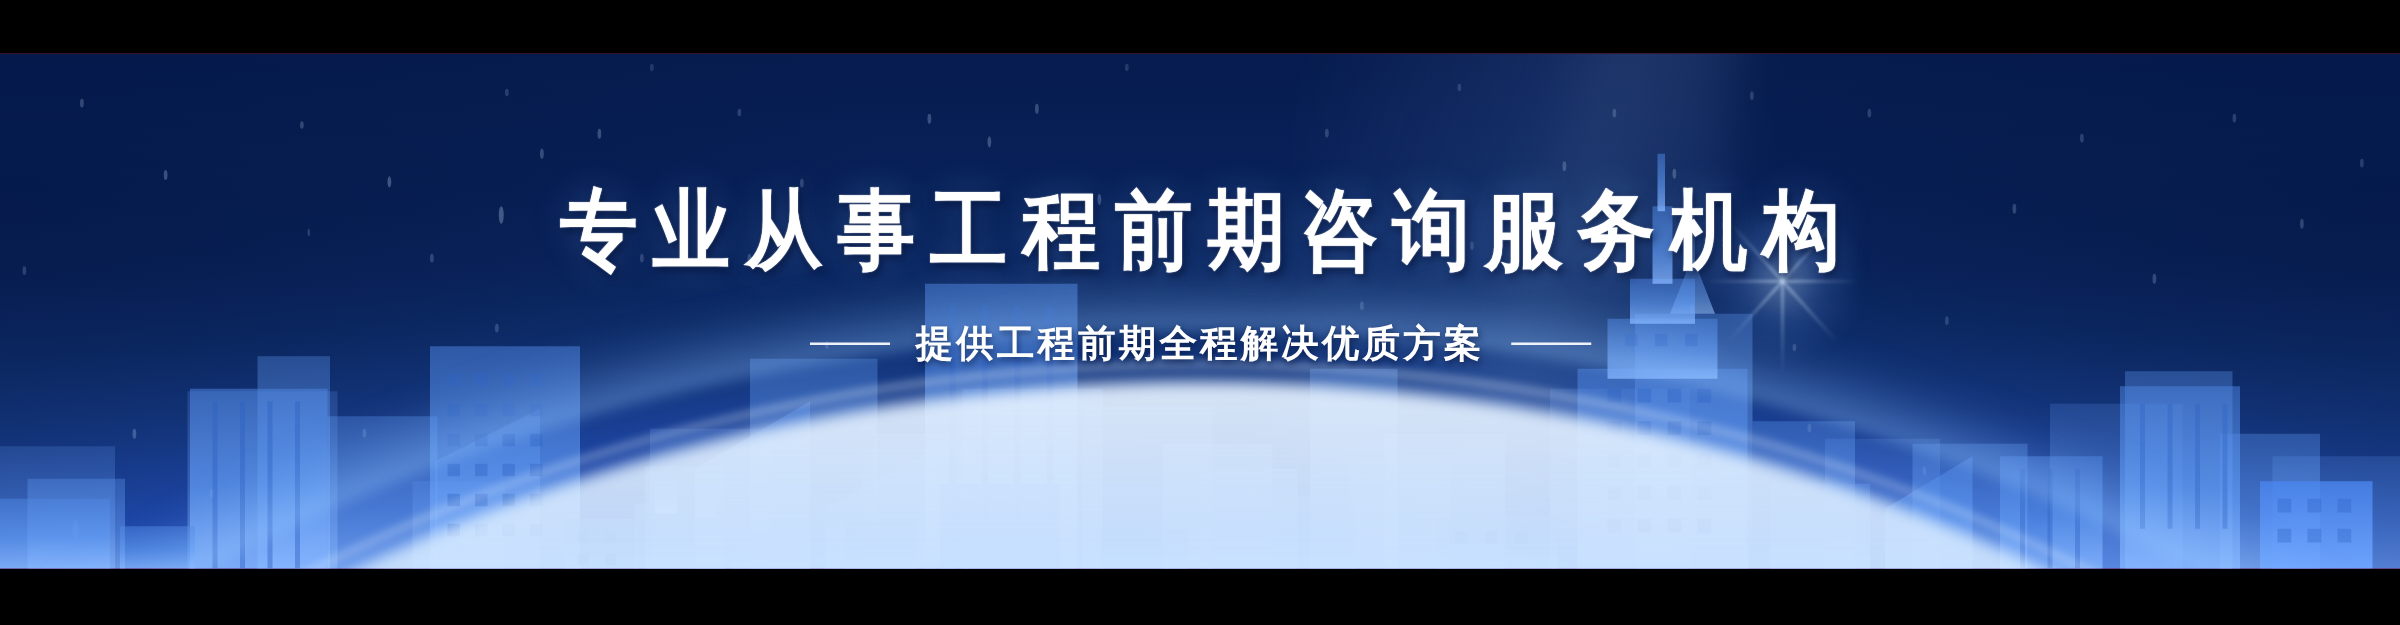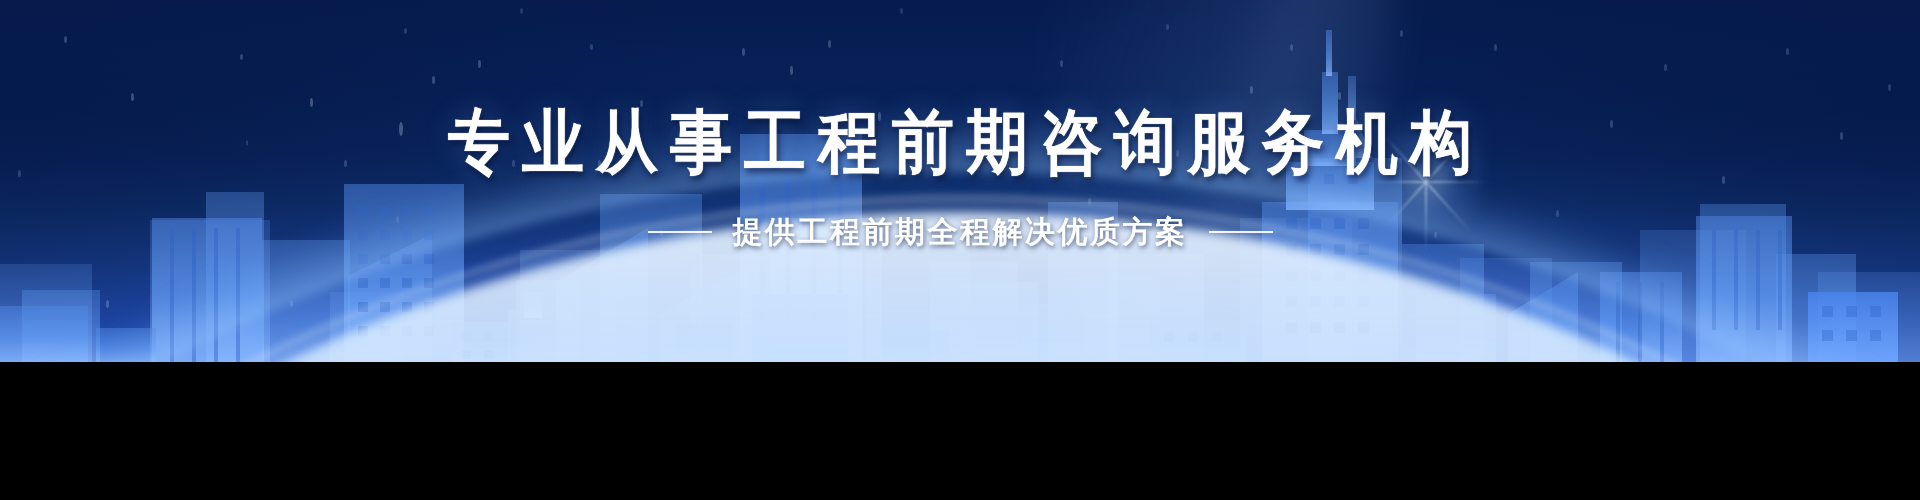--- a/index.html
+++ b/index.html
@@ -3,24 +3,25 @@
 <meta charset="utf-8">
 <style>
   html, body {
     margin: 0;
     padding: 0;
     background: #000;
   }
   #banner {
     position: relative;
     width: 1920px;
-    height: 362px;
+    height: 412px;
     overflow: hidden;
     font-family: "Liberation Sans", "DejaVu Sans", sans-serif;
     background: #ec4899;
+    margin-top: 43px;
   }
 
   
   .sky-base {
     position: absolute; inset: 0;
     background:
       radial-gradient(ellipse 130% 95% at 50% 118%,
          #cfe4ff 0%, #9dc6ff 6%, #5e9bff 14%, #3a79ef 22%,
          #2a5fd0 32%, #1e47a8 44%, #163a85 58%, #0f2f6e 72%,
          #0b2560 85%, #08205a 100%);

